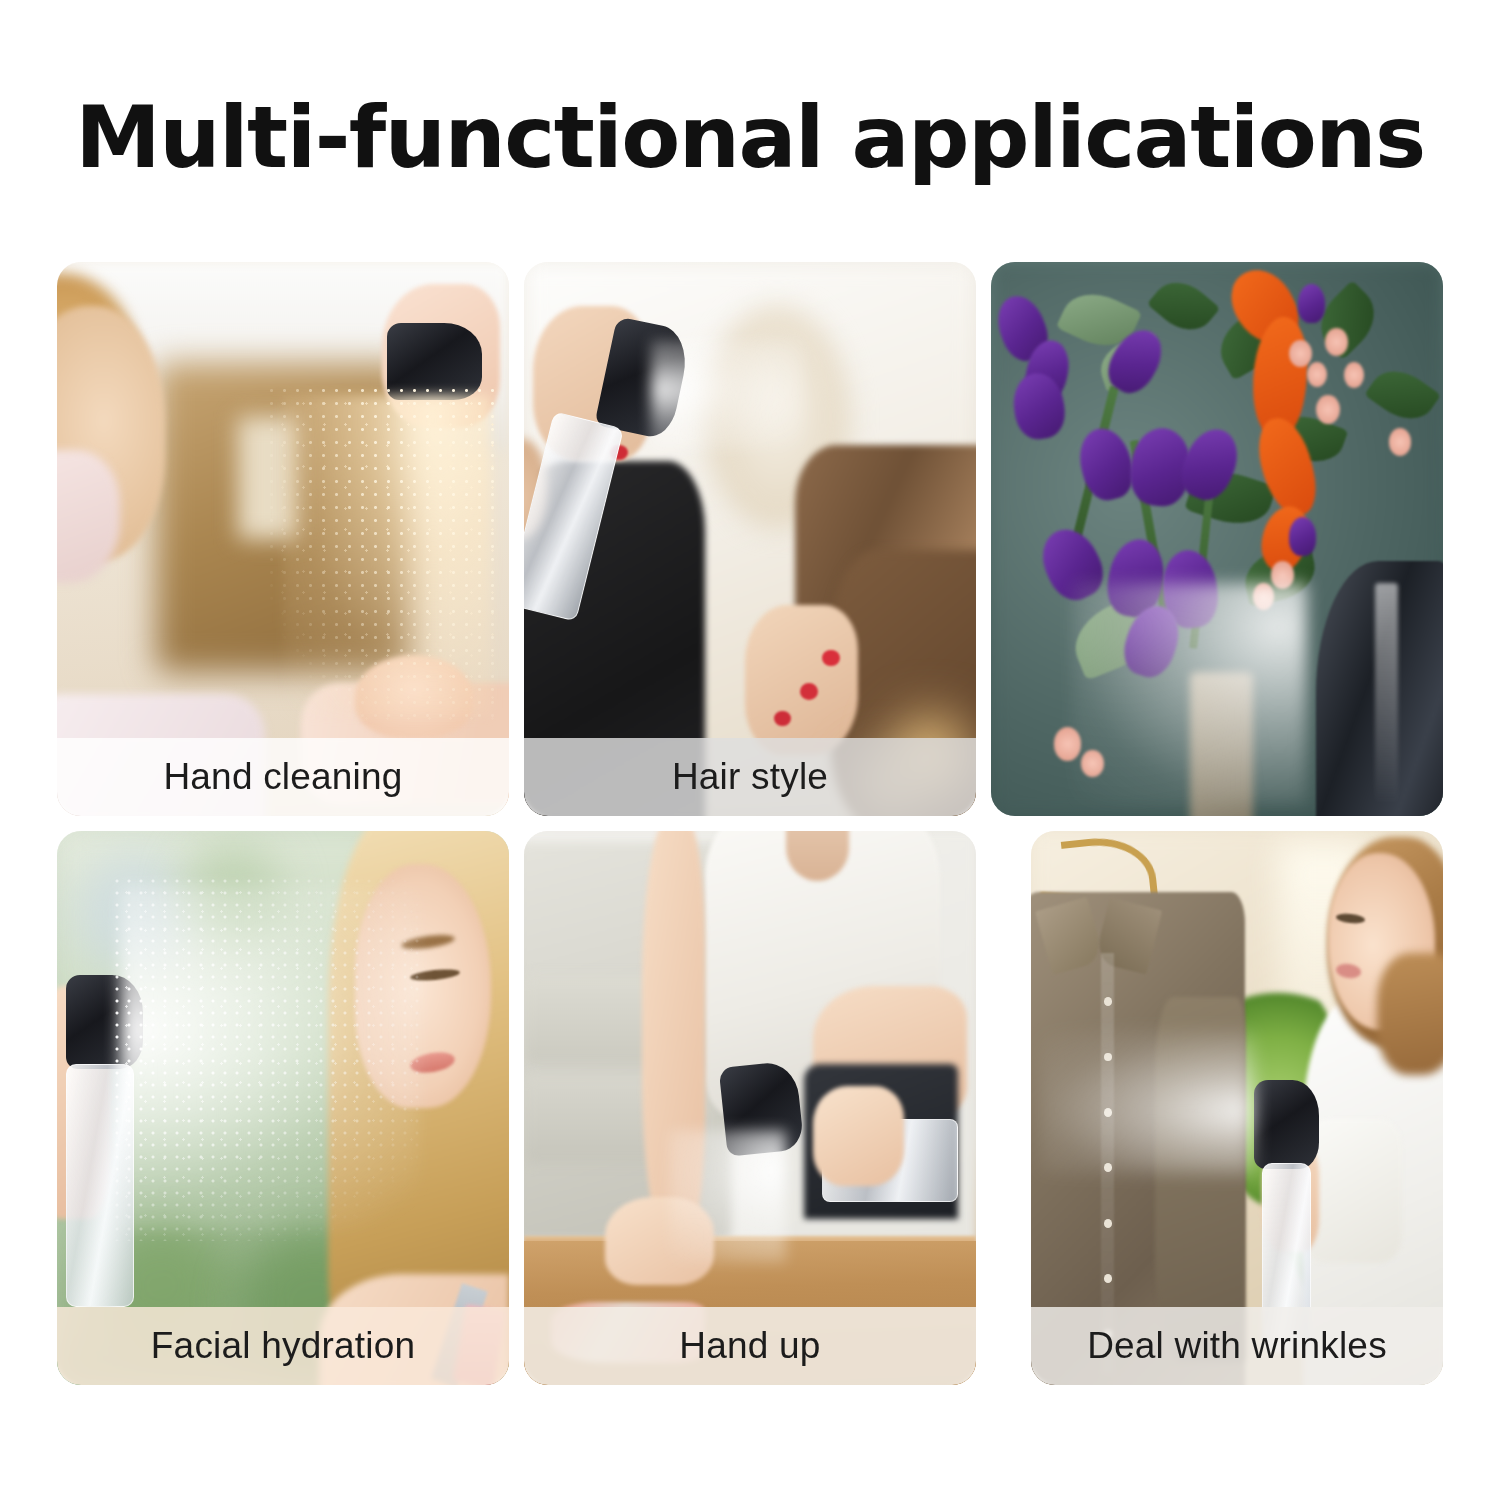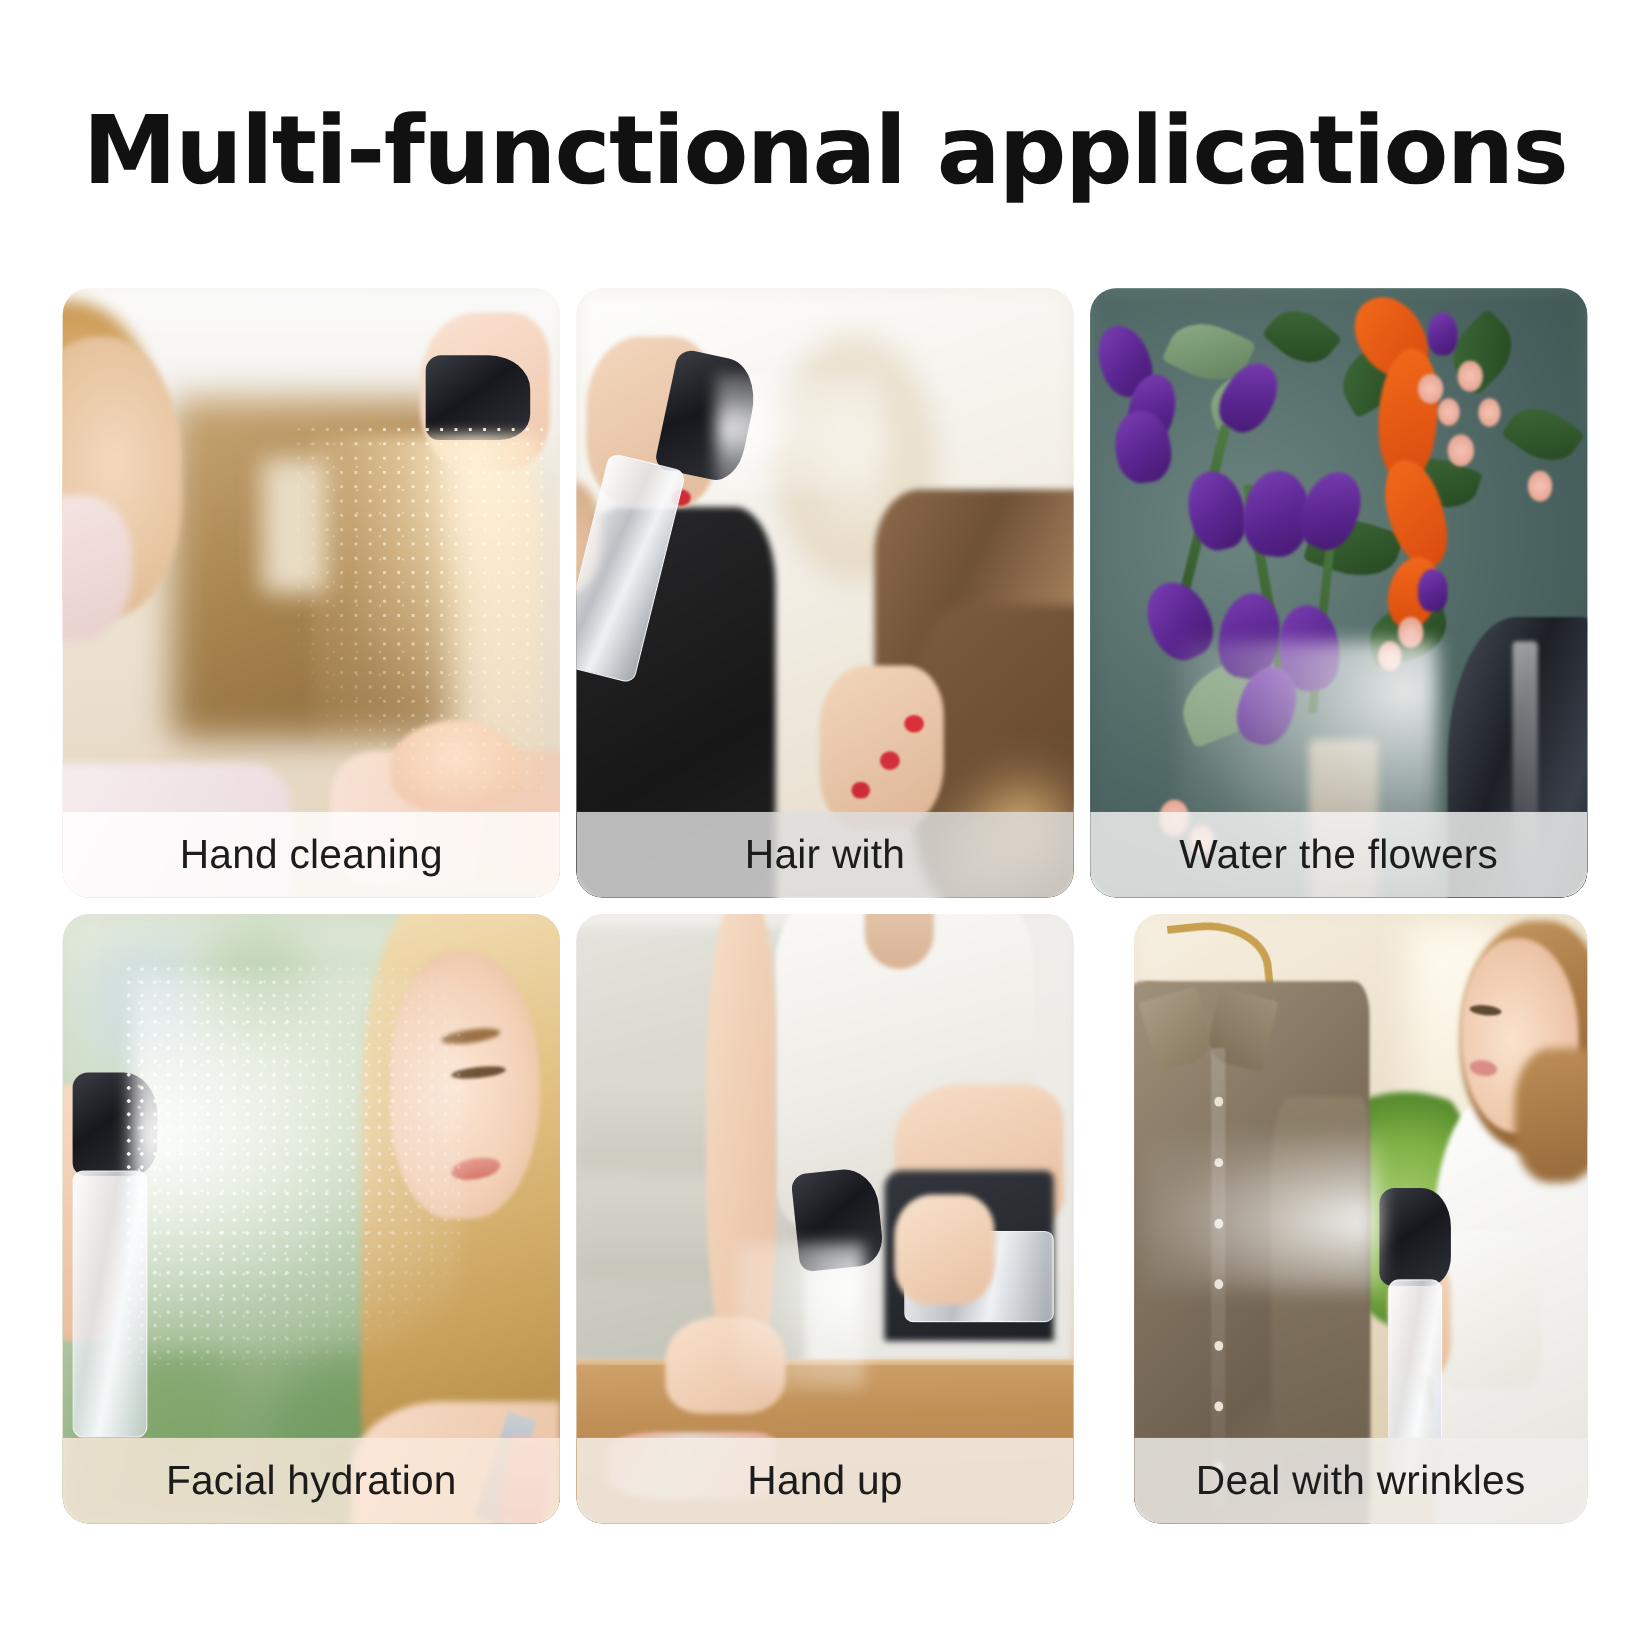--- a/index.html
+++ b/index.html
@@ -375,21 +375,21 @@
         <div class="spray-body c2-spray-body"></div>
         <div class="layer c2-mist"></div>
         <div class="c2-hand2b"></div>
         <div class="c2-n3"></div>
         <div class="c2-n4"></div>
         <div class="c2-n5"></div>
         <div class="blob soft c2-bokeh1"></div>
         <div class="blob soft c2-bokeh2"></div>
       </div>
       <div class="caption-bar" style="background:rgba(222,222,222,0.82);">
-        <span class="caption-text">Hair with</span>
+        <span class="caption-text">Hair style</span>
       </div>
     </div>
 
     <div class="card c3">
       <div class="photo">
         <div class="c3-wall"></div>
 
         <div class="leaf leaf-l" style="left:16%;top:6%;width:16%;height:9%;transform:rotate(25deg);"></div>
         <div class="leaf leaf-l" style="left:24%;top:14%;width:14%;height:8%;transform:rotate(-18deg);"></div>
         <div class="leaf" style="left:36%;top:4%;width:13%;height:8%;transform:rotate(40deg);"></div>
@@ -432,23 +432,20 @@
         <div class="f-pink" style="left:58%;top:58%;width:4.6%;height:4.8%;"></div>
         <div class="f-pink" style="left:14%;top:84%;width:6%;height:6%;"></div>
         <div class="f-pink" style="left:20%;top:88%;width:5%;height:5%;"></div>
         <div class="f-purple" style="left:68%;top:4%;width:6%;height:7%;"></div>
         <div class="f-purple" style="left:66%;top:46%;width:6%;height:7%;"></div>
 
         <div class="c3-vase"></div>
         <div class="layer c3-mist"></div>
         <div class="c3-spray"></div>
         <div class="c3-spray-gloss"></div>
-      </div>
-      <div class="caption-bar" style="background:rgba(248,248,246,0.80);">
-        <span class="caption-text">Water the flowers</span>
       </div>
     </div>
 
     <div class="card c4">
       <div class="photo">
         <div class="c4-bg"></div>
         <div class="c4-bokeh" style="left:4%;top:4%;width:26%;height:22%;background:rgba(205,220,228,.7);"></div>
         <div class="c4-bokeh" style="left:28%;top:2%;width:22%;height:20%;background:rgba(182,205,168,.7);"></div>
         <div class="c4-bokeh" style="left:8%;bottom:6%;width:30%;height:24%;background:rgba(120,160,96,.65);"></div>
         <div class="c4-bokeh" style="left:40%;bottom:2%;width:34%;height:26%;background:rgba(104,148,84,.6);"></div>

